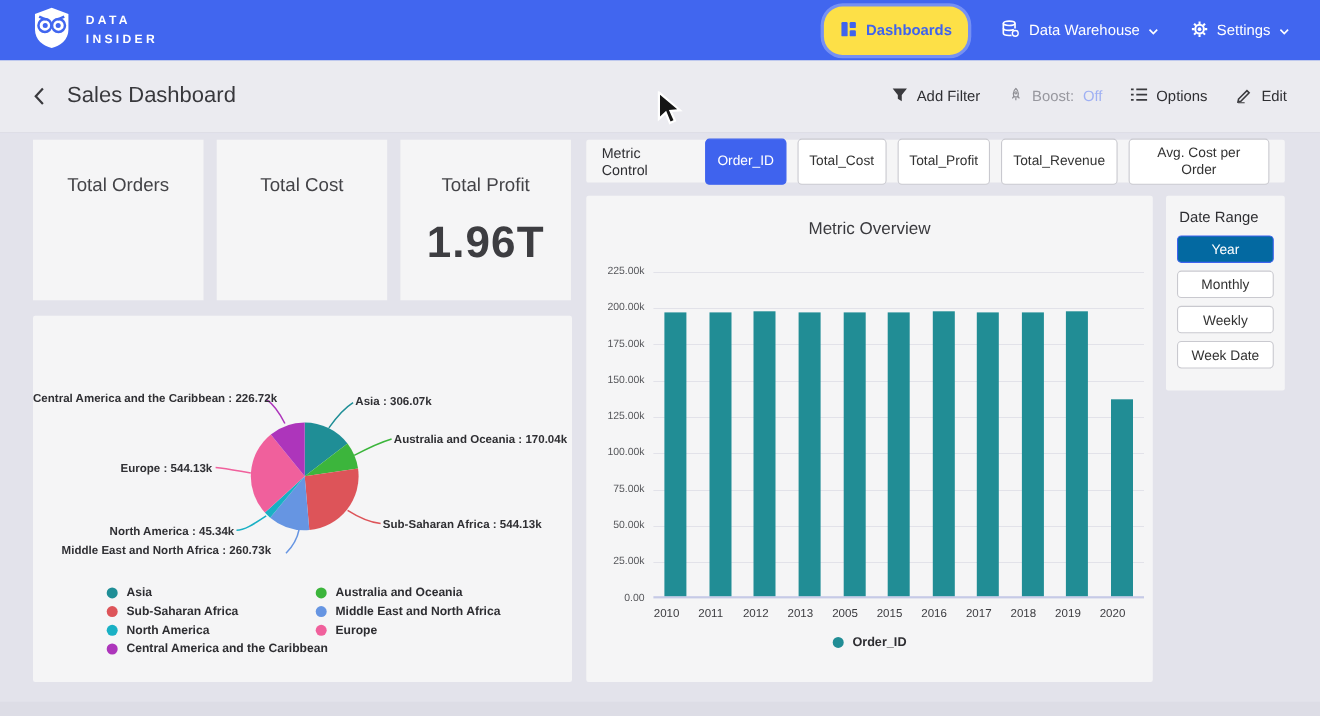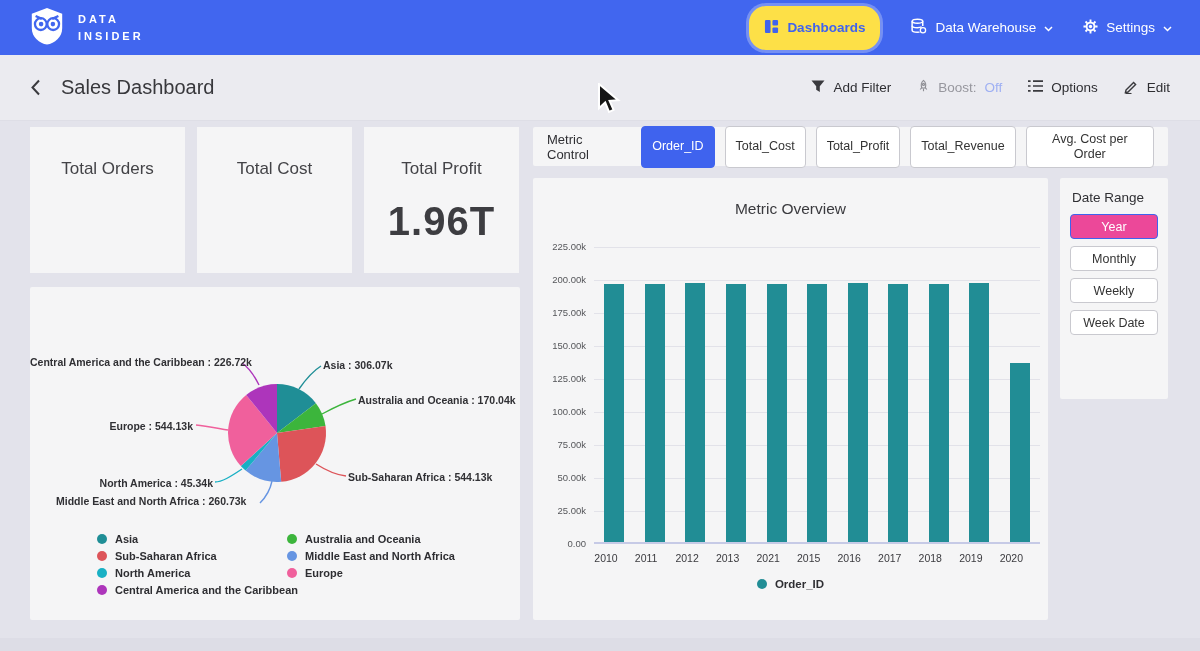--- a/index.html
+++ b/index.html
@@ -77,28 +77,28 @@
     background-image:repeating-linear-gradient(to bottom,#e2e2e9 0,#e2e2e9 1px,transparent 1px,transparent 33px);
     border-bottom:2px solid #c6cae6;
   }
   .bar { position:absolute; bottom:0; width:20px; }
   .ytick { position:absolute; left:3px; width:50px; text-align:right; font-size:9.5px; color:#55565a; }
   .xlabel { position:absolute; top:374px; width:40px; text-align:left; font-size:10.5px; color:#3b3b3f; }
   #bar-legend { position:absolute; left:0; right:0; top:400px; display:flex; justify-content:center; align-items:center; gap:8px; }
   #bar-legend-dot { width:10px; height:10px; border-radius:50%; }
   #bar-legend-label { font-size:11.5px; font-weight:bold; color:#2e2e32; }
   
-  #date-card { left:1060px; top:178px; width:108px; height:221px; padding:12px 10px; }
+  #date-card { left:1060px; top:178px; width:108px; height:177px; padding:12px 10px; }
   .dr-label { font-size:13.5px; color:#2f2f33; margin-bottom:9px; margin-left:2px; }
   .date-btn {
     display:block; width:88px; height:25px; margin:0 auto 7px auto;
     font-family:"Liberation Sans", sans-serif; font-size:12.5px; color:#333;
     background:#fff; border:1px solid #c9c9cf; border-radius:4px; cursor:pointer;
   }
-  .date-btn.active { background:#ec4899; border-color:#3f63ee; color:#fff; }
+  .date-btn.active { background:#0369a1; border-color:#3f63ee; color:#fff; }
   
   #bottom-edge { position:absolute; left:0; bottom:0; width:1200px; height:13px; background:#dddde6; }
   #cursor { position:absolute; left:597px; top:83px; z-index:50; pointer-events:none; }
 </style>
 </head>
 <body>
 
 <div class="nav">
   <div class="brand">
     <span>
@@ -323,21 +323,21 @@
       <div class="bar" style="left: 294.1px; height: 258.5px; background: rgb(33, 141, 149);"></div>
       <div class="bar" style="left: 334.6px; height: 258.2px; background: rgb(33, 141, 149);"></div>
       <div class="bar" style="left: 375.2px; height: 259px; background: rgb(33, 141, 149);"></div>
       <div class="bar" style="left: 415.7px; height: 179px; background: rgb(33, 141, 149);"></div>
     </div>
   <div id="x-labels">
       <div class="xlabel" style="left: 61.3px;">2010</div>
       <div class="xlabel" style="left: 101.8px;">2011</div>
       <div class="xlabel" style="left: 142.4px;">2012</div>
       <div class="xlabel" style="left: 182.9px;">2013</div>
-      <div class="xlabel" style="left: 223.5px;">2021</div>
+      <div class="xlabel" style="left: 223.5px;">2005</div>
       <div class="xlabel" style="left: 264px;">2015</div>
       <div class="xlabel" style="left: 304.5px;">2016</div>
       <div class="xlabel" style="left: 345.1px;">2017</div>
       <div class="xlabel" style="left: 385.6px;">2018</div>
       <div class="xlabel" style="left: 426.2px;">2019</div>
       <div class="xlabel" style="left: 466.7px;">2020</div>
     </div>
   <div id="bar-legend">
     <span id="bar-legend-dot" style="background: rgb(33, 141, 149);"></span>
     <span id="bar-legend-label">Order_ID</span>

